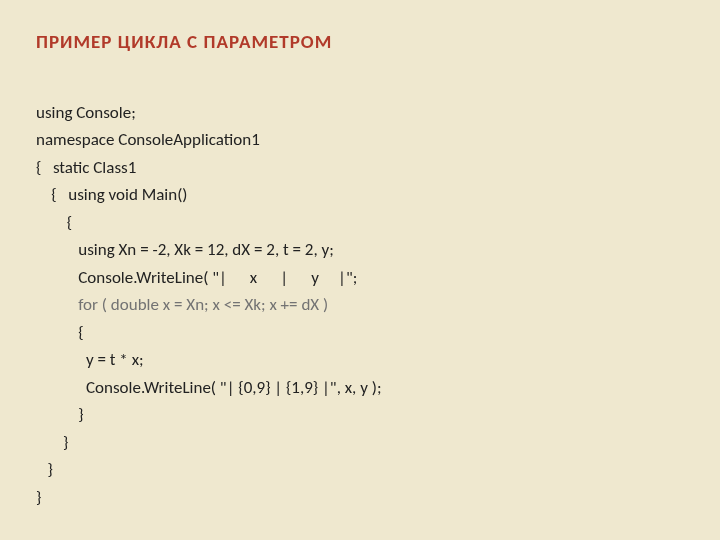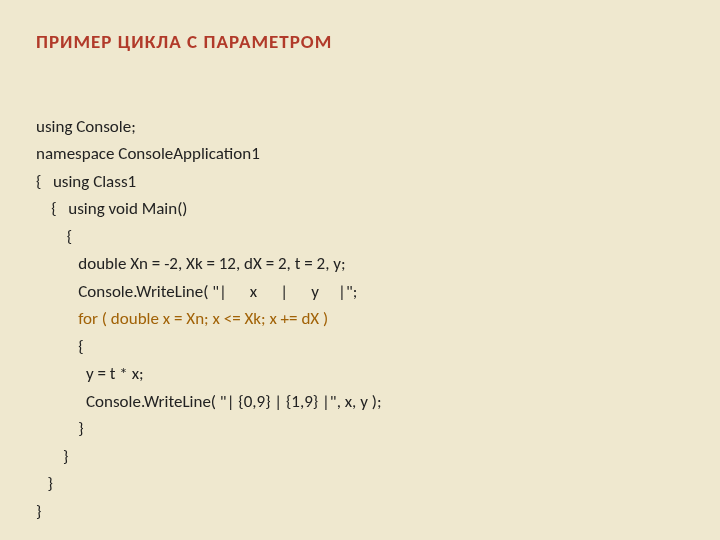--- a/index.html
+++ b/index.html
@@ -14,44 +14,44 @@
   }
   .slide {
     padding: 30px 36px 20px 36px;
     box-sizing: border-box;
   }
   .title {
     color: #b13a2a;
     font-weight: 700;
     font-size: 19px;
     letter-spacing: 1px;
-    margin-bottom: 32px;
+    margin-bottom: 18px;
   }
   .code {
     color: #222;
     font-size: 17px;
     line-height: 1.62;
     font-weight: 400;
     white-space: pre;
     font-family: "Gill Sans", "Gill Sans MT", Calibri, sans-serif;
   }
-  .for-line { color: #a16207; }
+  .for-line { color: #737373; }
 </style>
 </head>
 <body>
 
 <div class="slide">
   <div class="title">ПРИМЕР ЦИКЛА С ПАРАМЕТРОМ</div>
   <div class="code">
 <span>using Console;</span>
 <span>namespace ConsoleApplication1</span>
-<span>{   using Class1</span>
+<span>{   static Class1</span>
 <span>    {   using void Main()</span>
 <span>        {</span>
-<span>           double Xn = -2, Xk = 12, dX = 2, t = 2, y;</span>
+<span>           using Xn = -2, Xk = 12, dX = 2, t = 2, y;</span>
 <span>           Console.WriteLine( "|      x      |      y     |";</span>
 <span class="for-line">           for ( double x = Xn; x &lt;= Xk; x += dX )</span>
 <span>           {</span>
 <span>             y = t * x;</span>
 <span>             Console.WriteLine( "| {0,9} | {1,9} |", x, y );</span>
 <span>           }</span>
 <span>       }</span>
 <span>   }</span>
 <span>}</span></div>
 </div>

